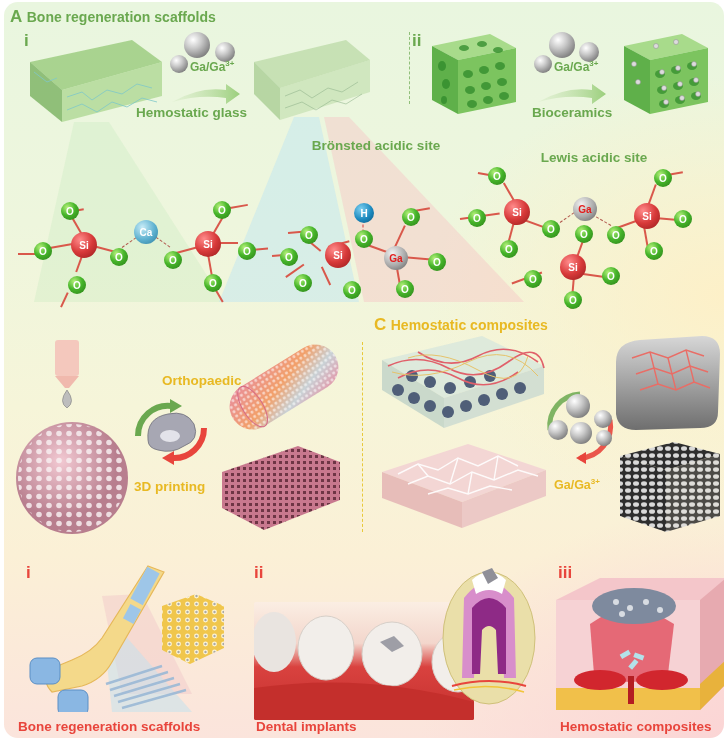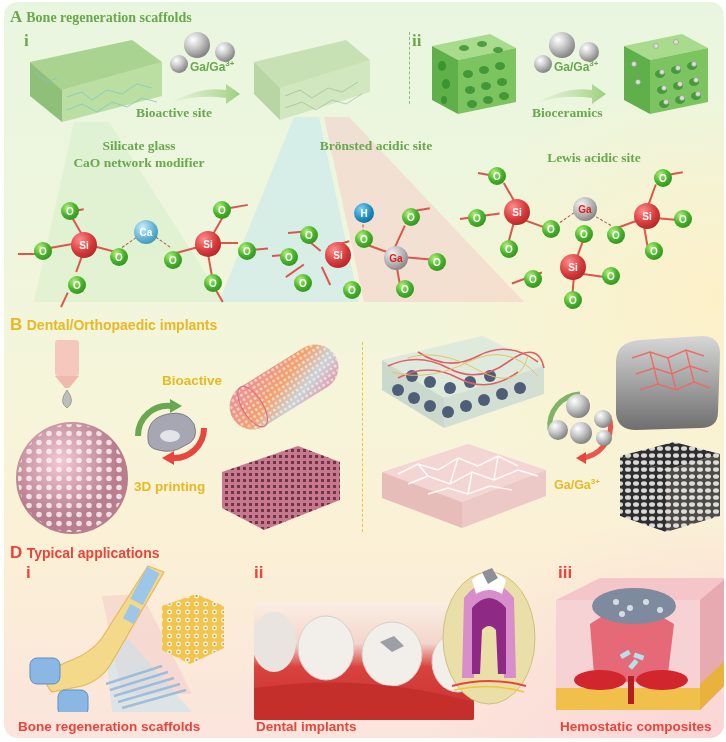--- a/index.html
+++ b/index.html
@@ -8,21 +8,21 @@
   #canvas {
     position: absolute; left: 4px; top: 2px; width: 720px; height: 736px;
     border-radius: 14px; overflow: hidden;
     background:
       radial-gradient(ellipse 60% 45% at 100% 100%, #fbd5d5 0%, rgba(251,213,213,0) 70%),
       radial-gradient(ellipse 55% 40% at 100% 40%, #fdf0c8 0%, rgba(253,240,200,0) 75%),
       linear-gradient(180deg, #e9f6df 0%, #eef6dd 30%, #f6f5d9 55%, #fbf0d6 75%, #fbe4dc 100%);
   }
   .abs { position: absolute; }
   .txt { position: absolute; white-space: nowrap; line-height: 1; }
-  .green { color: #6aa84f; font-family: Liberation Serif, serif; }
+  .green { color: #6aa84f; }
   .yellow { color: #e8b923; }
   .red { color: #e8453c; }
   .sec-letter { font-size: 17px; }
   .sec-title { font-size: 14px; }
   .roman { font-size: 17px; }
   .lbl { font-size: 13.5px; text-align: center; }
   sub, sup { font-size: 8px; }
   
   .atom { position: absolute; border-radius: 50%; display:flex; align-items:center; justify-content:center;
           font-size: 10px; font-weight: bold; color:#fff; }
@@ -67,21 +67,21 @@
   </div>
   <svg class="abs" style="left:166px;top:80px;" width="72" height="26">
     <defs>
         <linearGradient id="ga1" x1="0" x2="1">
           <stop offset="0" stop-color="#cfe6bd" stop-opacity="0.3"></stop>
           <stop offset="1" stop-color="#9bcf7c"></stop>
         </linearGradient>
       </defs>
     <path d="M2,20 Q30,4 56,8 L56,2 L70,12 L56,22 L56,16 Q30,12 2,20 Z" fill="url(#ga1)"></path>
   </svg>
-  <div class="txt green" style="left:132px;top:104px;font-size:13.5px;">Bioactive site</div>
+  <div class="txt green" style="left:132px;top:104px;font-size:13.5px;">Hemostatic glass</div>
 
   <svg class="abs" style="left:246px;top:30px;" width="120" height="90">
     <polygon points="4,30 96,8 120,28 30,56" fill="#a9cf92" opacity="0.55"></polygon>
     <polygon points="4,30 30,56 30,88 4,62" fill="#8dbb73" opacity="0.55"></polygon>
     <polygon points="30,56 120,28 120,60 30,88" fill="#b5d8a0" opacity="0.5"></polygon>
     <g stroke="#8fb38a" stroke-width="0.8" fill="none" opacity="0.7">
       <path d="M35,64 L50,58 L62,66 L78,56 L92,60 L108,50"></path>
       <path d="M35,76 L52,70 L66,78 L82,68 L96,72 L112,62"></path>
     </g>
   </svg>
@@ -154,24 +154,20 @@
         <circle cx="60" cy="12" r="2.5"></circle>
     </g>
   </svg>
 
   <svg class="abs" style="left:0;top:110px;" width="720" height="200">
     <polygon points="70,10 105,10 220,190 30,190" fill="#c9ecc0" opacity="0.35"></polygon>
     <polygon points="290,5 315,5 355,190 215,190" fill="#bfe6f2" opacity="0.5"></polygon>
     <polygon points="320,5 345,5 520,190 360,190" fill="#f7c5c5" opacity="0.45"></polygon>
   </svg>
 
-  <div class="txt green lbl" style="left:60px;top:137px;width:150px;">
-    <div>Silicate glass</div>
-    <div style="margin-top:3px;">CaO network modifier</div>
-  </div>
   <div class="txt green lbl" style="left:287px;top:137px;width:170px;">
     <div>Brönsted acidic site</div>
   </div>
   <div class="txt green lbl" style="left:500px;top:149px;width:180px;">
     <div>Lewis acidic site</div>
   </div>
 
   <div>
 
     <div class="bond" style="left:58px;top:210px;width:22px;transform:rotate(-10deg);"></div>
@@ -336,24 +332,20 @@
         <span>O</span>
       </div>
     <div class="atom o" style="left:598px;top:265px;">
         <span>O</span>
       </div>
     <div class="atom o" style="left:560px;top:289px;">
         <span>O</span>
       </div>
   </div>
 
-  <div class="txt yellow" style="left:6px;top:314px;">
-    <span class="sec-letter">B</span>
-    <span class="sec-title">Dental/Orthopaedic implants</span>
-  </div>
 
   <svg class="abs" style="left:48px;top:338px;" width="30" height="72">
     <rect x="3" y="0" width="24" height="36" rx="3" fill="#f4c8bd"></rect>
     <polygon points="3,36 27,36 17,48 13,48" fill="#f0b9ad"></polygon>
     <path d="M15,50 Q6,62 15,68 Q24,62 15,50 Z" fill="#bdbdbd" stroke="#7d7d7d" stroke-width="0.6"></path>
   </svg>
 
   <svg class="abs" style="left:10px;top:418px;" width="116" height="116">
     <defs>
       <radialGradient id="psph" cx="40%" cy="35%">
@@ -369,21 +361,21 @@
   </svg>
 
   <svg class="abs" style="left:124px;top:394px;" width="86" height="72">
     <path d="M10,40 A30,30 0 0 1 44,10" stroke="#6aa84f" stroke-width="6" fill="none"></path>
     <polygon points="42,3 54,10 42,17" fill="#6aa84f"></polygon>
     <path d="M76,32 A30,30 0 0 1 44,62" stroke="#e8453c" stroke-width="6" fill="none"></path>
     <polygon points="46,55 34,62 46,69" fill="#e8453c"></polygon>
     <path d="M20,44 Q18,22 40,18 Q58,14 66,28 Q72,44 56,50 Q44,58 30,54 Q20,52 20,44 Z" fill="#a7a7b3" stroke="#6f6f7a" stroke-width="0.8"></path>
     <ellipse cx="42" cy="40" rx="10" ry="6" fill="#eaeaf0" opacity="0.9"></ellipse>
   </svg>
-  <div class="txt yellow" style="left:158px;top:372px;font-size:13.5px;">Bioactive</div>
+  <div class="txt yellow" style="left:158px;top:372px;font-size:13.5px;">Orthopaedic</div>
   <div class="txt yellow" style="left:130px;top:478px;font-size:13.5px;">3D printing</div>
 
   <svg class="abs" style="left:212px;top:332px;" width="136" height="106">
     <defs>
       <linearGradient id="tubeg" x1="0" y1="0" x2="1" y2="1">
         <stop offset="0" stop-color="#e78ca0"></stop>
           <stop offset="0.45" stop-color="#f2a06a"></stop>
           <stop offset="0.7" stop-color="#c9d2d6"></stop>
           <stop offset="1" stop-color="#e78ca0"></stop>
       </linearGradient>
@@ -403,20 +395,24 @@
         <pattern id="latp" width="6" height="6" patternUnits="userSpaceOnUse">
           <rect width="6" height="6" fill="#c8788e"></rect>
           <rect x="1" y="1" width="3" height="3" fill="#6e3545"></rect>
         </pattern>
       </defs>
     <polygon points="4,30 80,4 122,20 122,58 46,88 4,66" fill="url(#latp)"></polygon>
   </svg>
 
   <div class="abs" style="left:358px;top:340px;width:0;height:190px;border-left:1.5px dashed #e8c93a;"></div>
 
+  <div class="txt yellow" style="left:370px;top:314px;">
+    <span class="sec-letter">C</span>
+    <span class="sec-title">Hemostatic composites</span>
+  </div>
 
   <svg class="abs" style="left:374px;top:330px;" width="170" height="100">
     <polygon points="4,28 104,4 166,34 66,66" fill="#d9e7dc" opacity="0.85"></polygon>
     <polygon points="4,28 66,66 66,96 4,58" fill="#c2d4c8" opacity="0.85"></polygon>
     <polygon points="66,66 166,34 166,62 66,96" fill="#cddbd1" opacity="0.85"></polygon>
     <g fill="#4f5e78">
       <circle cx="20" cy="58" r="6"></circle>
         <circle cx="36" cy="66" r="6"></circle>
         <circle cx="52" cy="74" r="6"></circle>
         <circle cx="70" cy="80" r="6"></circle>
@@ -489,24 +485,20 @@
         <pattern id="foamp" width="8" height="7" patternUnits="userSpaceOnUse">
           <rect width="8" height="7" fill="#2e2e2e"></rect>
           <ellipse cx="4" cy="3.5" rx="3" ry="2.3" fill="#d9d9d9"></ellipse>
         </pattern>
       </defs>
     <polygon points="4,18 58,4 104,16 50,32" fill="url(#foamp)"></polygon>
     <polygon points="4,18 50,32 50,94 4,78" fill="url(#foamp)"></polygon>
     <polygon points="50,32 104,16 104,78 50,94" fill="url(#foamp)" opacity="0.85"></polygon>
   </svg>
 
-  <div class="txt red" style="left:6px;top:542px;">
-    <span class="sec-letter">D</span>
-    <span class="sec-title">Typical applications</span>
-  </div>
   <div class="txt red roman" style="left:22px;top:562px;">i</div>
   <div class="txt red roman" style="left:250px;top:562px;">ii</div>
   <div class="txt red roman" style="left:554px;top:562px;">iii</div>
 
   <svg class="abs" style="left:8px;top:560px;" width="200" height="150">
     <polygon points="130,32 180,132 110,132 90,34" fill="#f2c9c9" opacity="0.5"></polygon>
     <polygon points="110,70 180,150 100,150 92,72" fill="#bfe2ef" opacity="0.5"></polygon>
     <path d="M136,4 L152,10 L100,100 Q90,118 70,124 L40,130 Q30,120 36,108 L60,98 Q80,90 90,76 Z" fill="#f4d98a" stroke="#e6b85a" stroke-width="1.2"></path>
     <rect x="126" y="6" width="14" height="36" fill="#9ec6e8" transform="rotate(28 133 24)"></rect>
     <rect x="114" y="44" width="12" height="16" fill="#9ec6e8" transform="rotate(28 120 52)"></rect>

